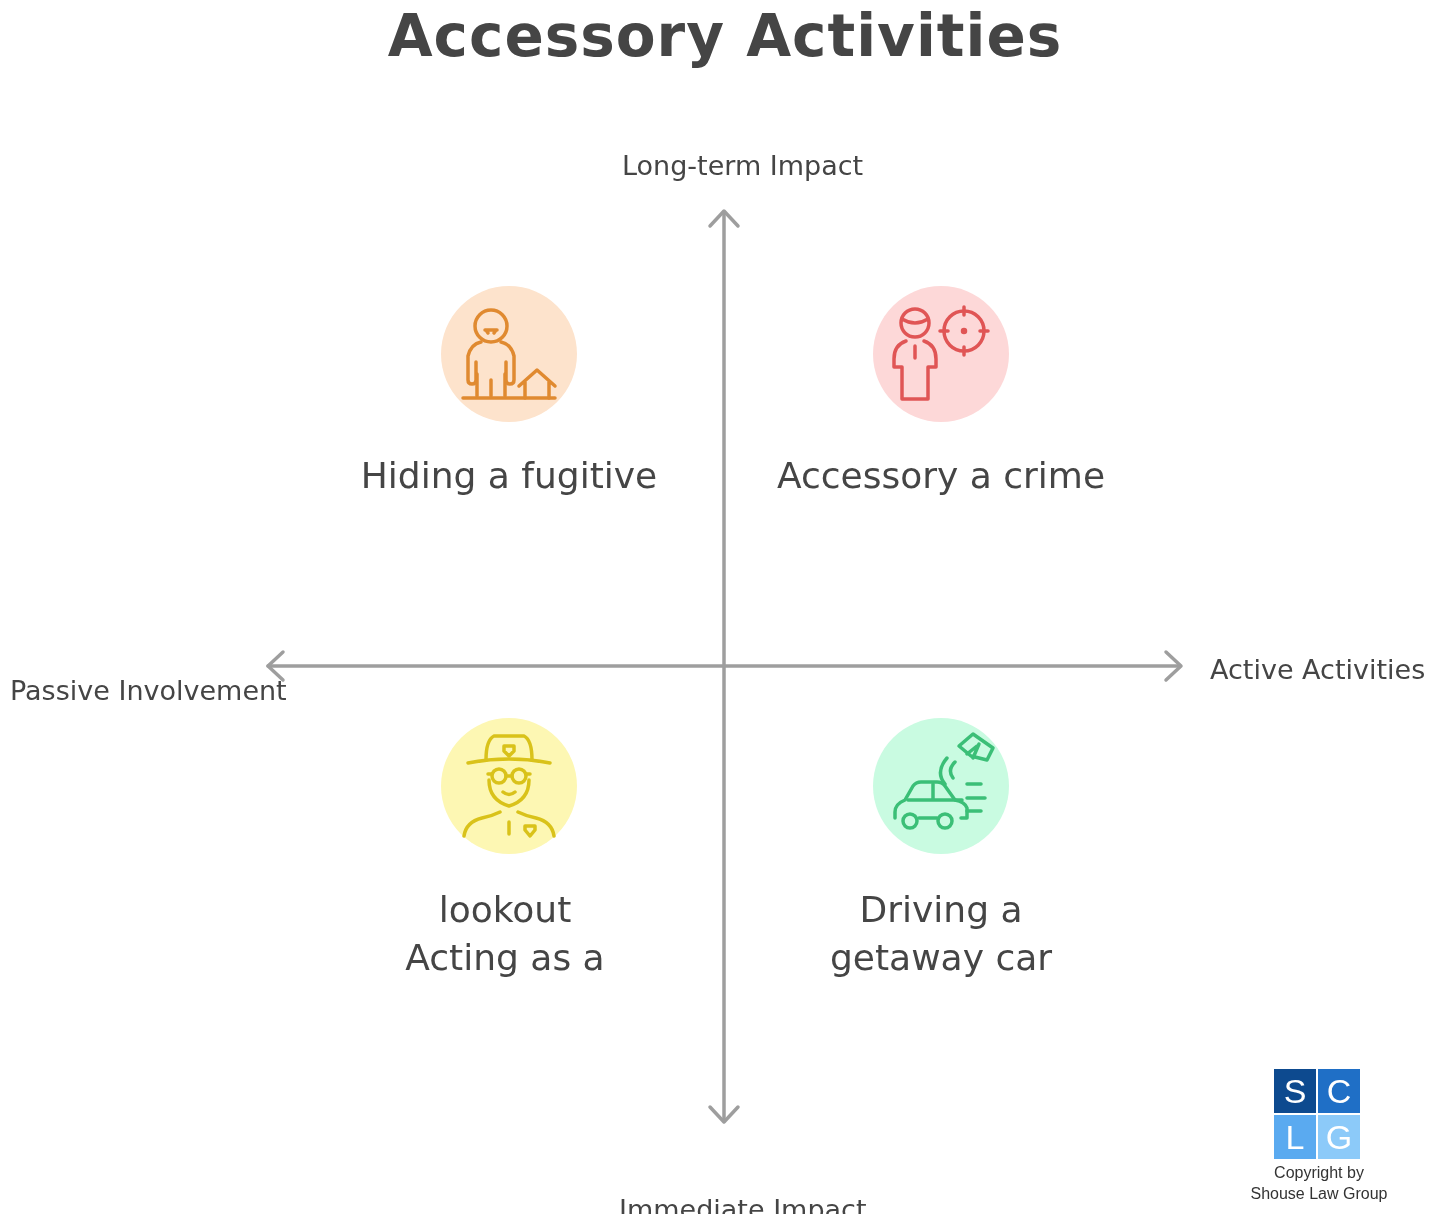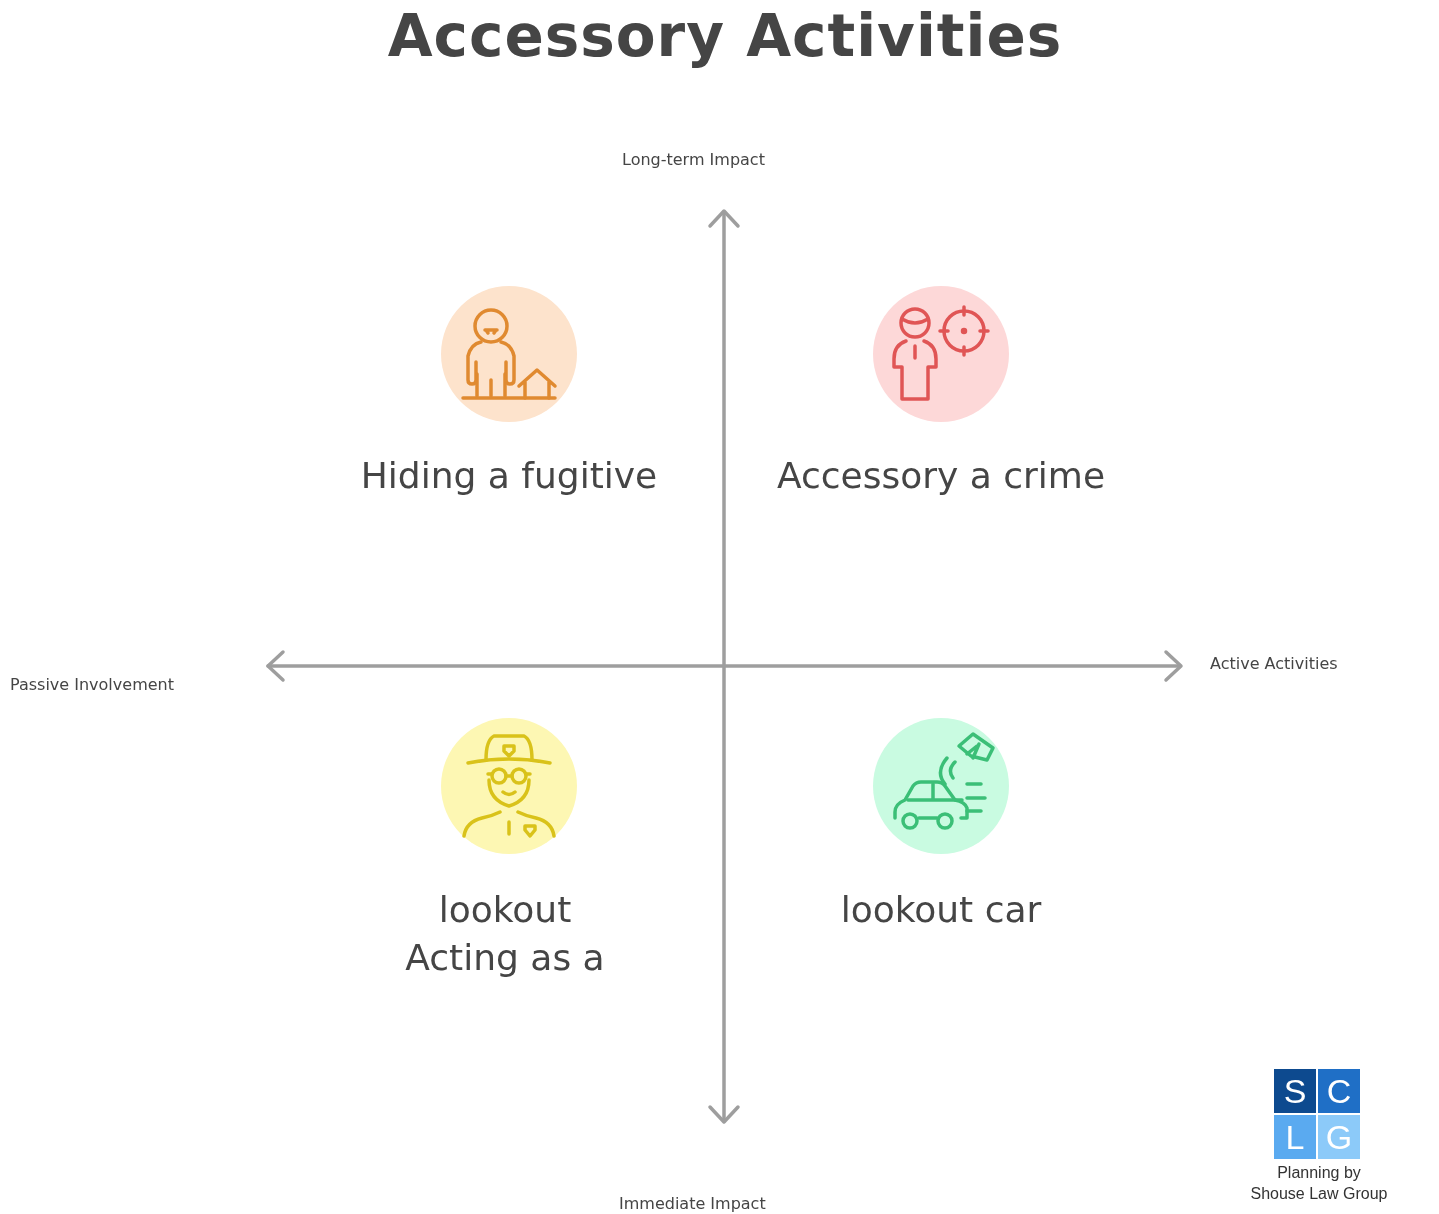--- a/index.html
+++ b/index.html
@@ -1,20 +1,20 @@
 <!DOCTYPE html>
 <html><head>
 <meta charset="utf-8">
 <style>
   html, body { margin:0; padding:0; background:#ffffff; }
   body { width:1439px; height:1214px; position:relative; overflow:hidden;
          font-family:"DejaVu Sans", sans-serif; color:#454545; }
   .title { position:absolute; top:2px; left:0; width:1450px; text-align:center;
            font-size:58px; font-weight:bold; letter-spacing:1px; color:#454545; }
-  .axis-label { position:absolute; font-size:16px; color:#454545; white-space:nowrap; }
+  .axis-label { position:absolute; font-size:27px; color:#454545; white-space:nowrap; }
   .axis-svg { position:absolute; left:0; top:0; }
   .circle { position:absolute; width:136px; height:136px; border-radius:50%; }
   .circle svg { position:absolute; left:0; top:0; }
   .qlabel { position:absolute; font-size:36px; color:#454545; text-align:center; line-height:48px; }
   .logo { position:absolute; left:1274px; top:1069px; width:88px; height:92px; }
   .logo .cell { position:absolute; width:42px; height:44px; color:#fff; font-size:34px;
                 text-align:center; line-height:44px; font-family:"Liberation Sans", sans-serif; font-weight:300; }
   .copyright { position:absolute; left:1238px; top:1162px; width:162px; text-align:center;
                font-family:"Liberation Sans", sans-serif; font-size:16px; line-height:21px; color:#333; }
 </style>
@@ -99,25 +99,26 @@
       <circle cx="72" cy="103" r="7"></circle>
       <path d="M35 82 h54 M60 66 v16"></path>
       <path d="M94 66 h14 M94 80 h18 M94 93 h14"></path>
       <path d="M86 28 l14 -12 l20 14 l-6 12 l-16 -4 z"></path>
       <path d="M94 36 l10 -8 M100 40 l6 -14"></path>
       <path d="M82 44 q-8 8 -2 16 M74 40 q-12 14 -2 26"></path>
     </g>
   </svg>
 </div>
 <div class="qlabel" style="left:790px; top:886px; width:302px;">
-  <div>lookout car</div>
+  <div>Driving a</div>
+  <div>getaway car</div>
 </div>
 
 <div class="logo">
   <div class="cell" style="left:0; top:0; background:#0d4a8f;">S</div>
   <div class="cell" style="left:44px; top:0; background:#1f6fc6;">C</div>
   <div class="cell" style="left:0; top:46px; background:#5aaaf0;">L</div>
   <div class="cell" style="left:44px; top:46px; background:#8ccaf9;">G</div>
 </div>
 <div class="copyright">
-  <div>Planning by</div>
+  <div>Copyright by</div>
   <div>Shouse Law Group</div>
 </div>
 
 </body></html>

